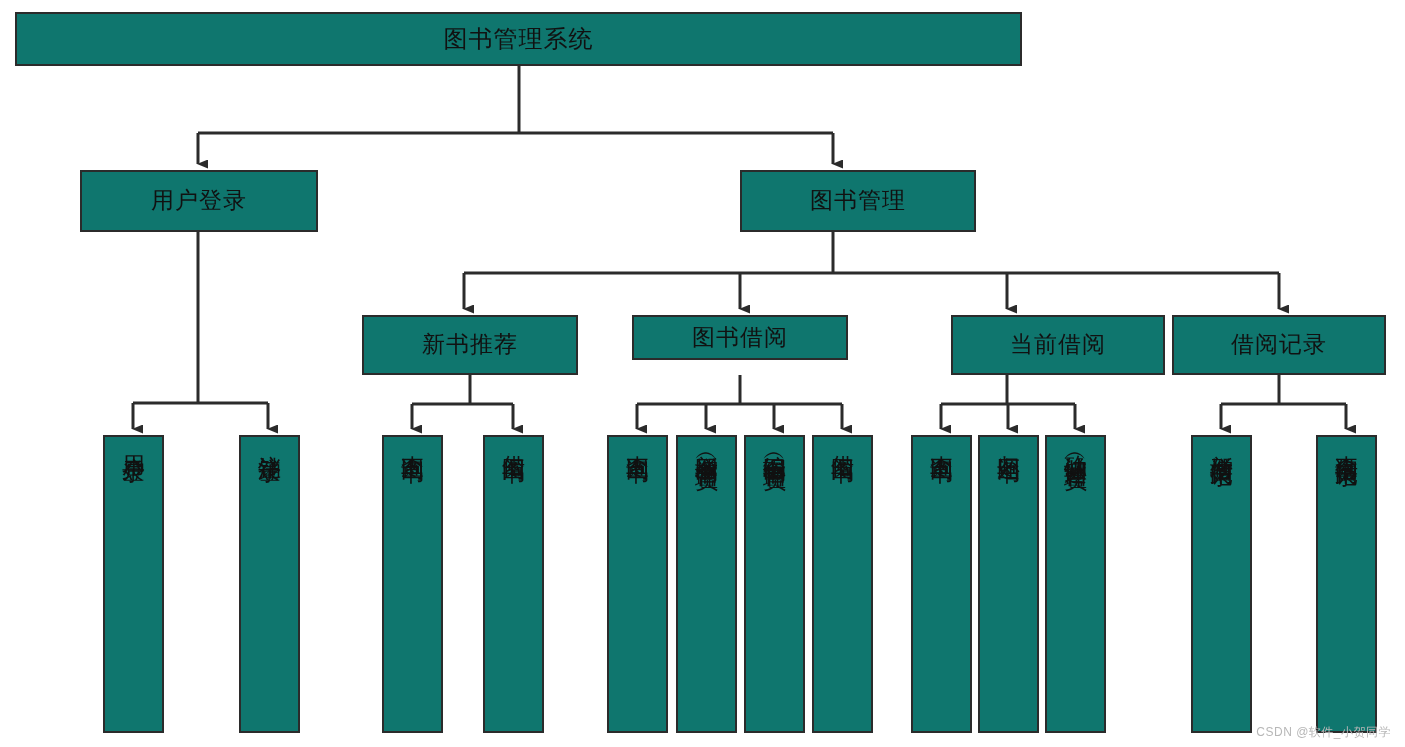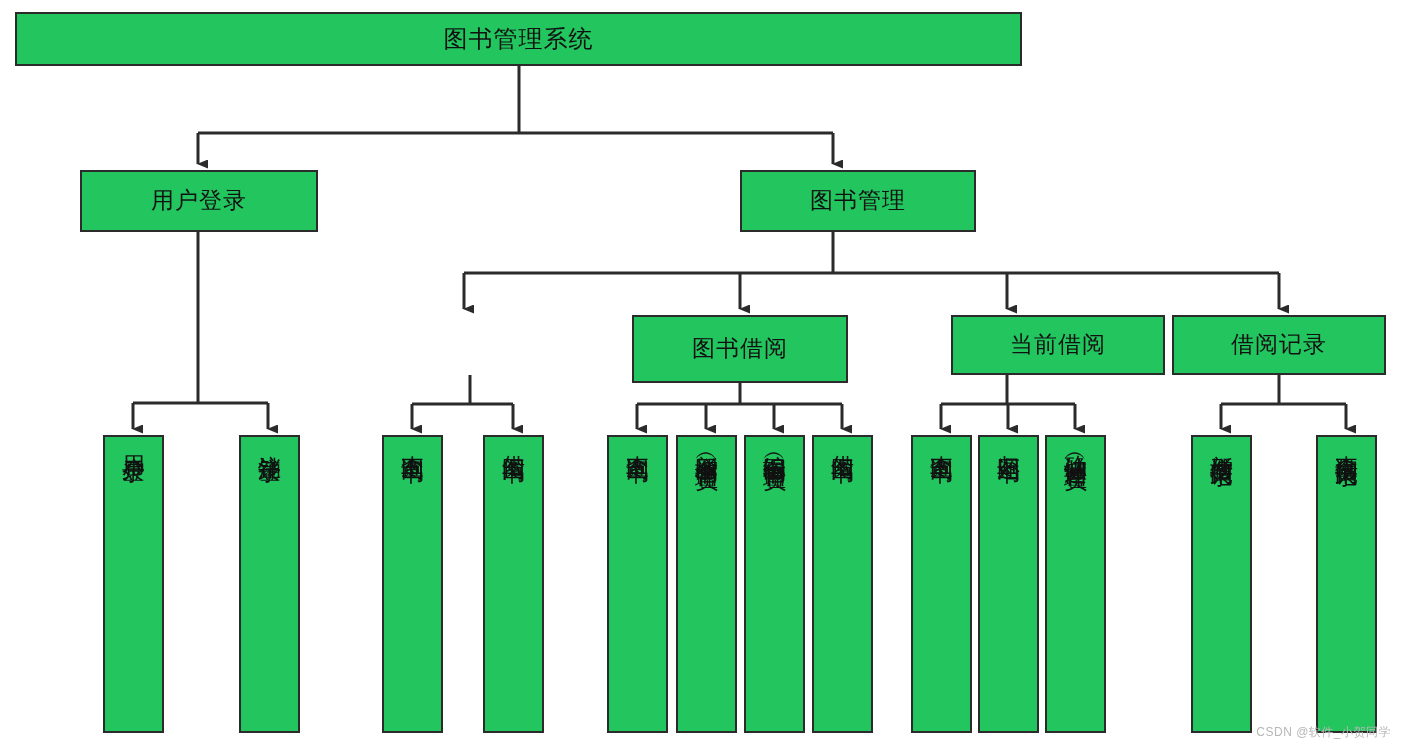--- a/index.html
+++ b/index.html
@@ -21,21 +21,21 @@
     position: absolute;
     left: 0;
     top: 0;
     width: 1405px;
     height: 747px;
     pointer-events: none;
   }
   .node {
     position: absolute;
     box-sizing: border-box;
-    background: #22c55e;
+    background: #0f766e;
     border: 2px solid #2b2b2b;
     display: flex;
     align-items: center;
     justify-content: center;
     color: #111111;
     z-index: 2;
   }
   .node.h {
     font-size: 23px;
     line-height: 1.1;
@@ -129,21 +129,24 @@
     <span>图书管理系统</span>
   </div>
 
   <div class="node h" style="left:80px;top:170px;width:238px;height:62px;">
     <span>用户登录</span>
   </div>
   <div class="node h" style="left:712px;top:170px;width:236px;height:62px;margin-left:28px;">
     <span>图书管理</span>
   </div>
 
-  <div class="node h" style="left:632px;top:315px;width:216px;height:68px;">
+  <div class="node h" style="left:362px;top:315px;width:216px;height:60px;">
+    <span>新书推荐</span>
+  </div>
+  <div class="node h" style="left:632px;top:315px;width:216px;height:45px;">
     <span>图书借阅</span>
   </div>
   <div class="node h" style="left:951px;top:315px;width:214px;height:60px;">
     <span>当前借阅</span>
   </div>
   <div class="node h" style="left:1172px;top:315px;width:214px;height:60px;">
     <span>借阅记录</span>
   </div>
 
   <div class="node v" style="left:103px;top:435px;width:61px;height:298px;">

